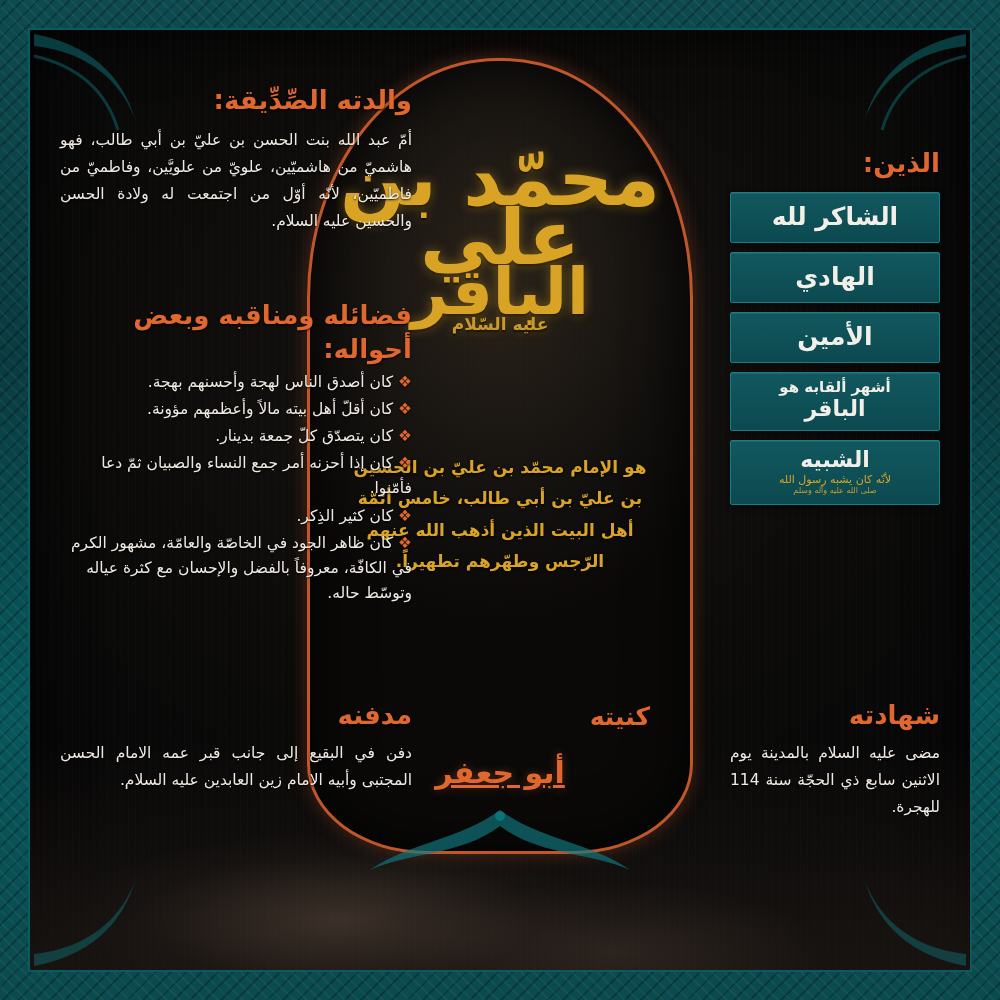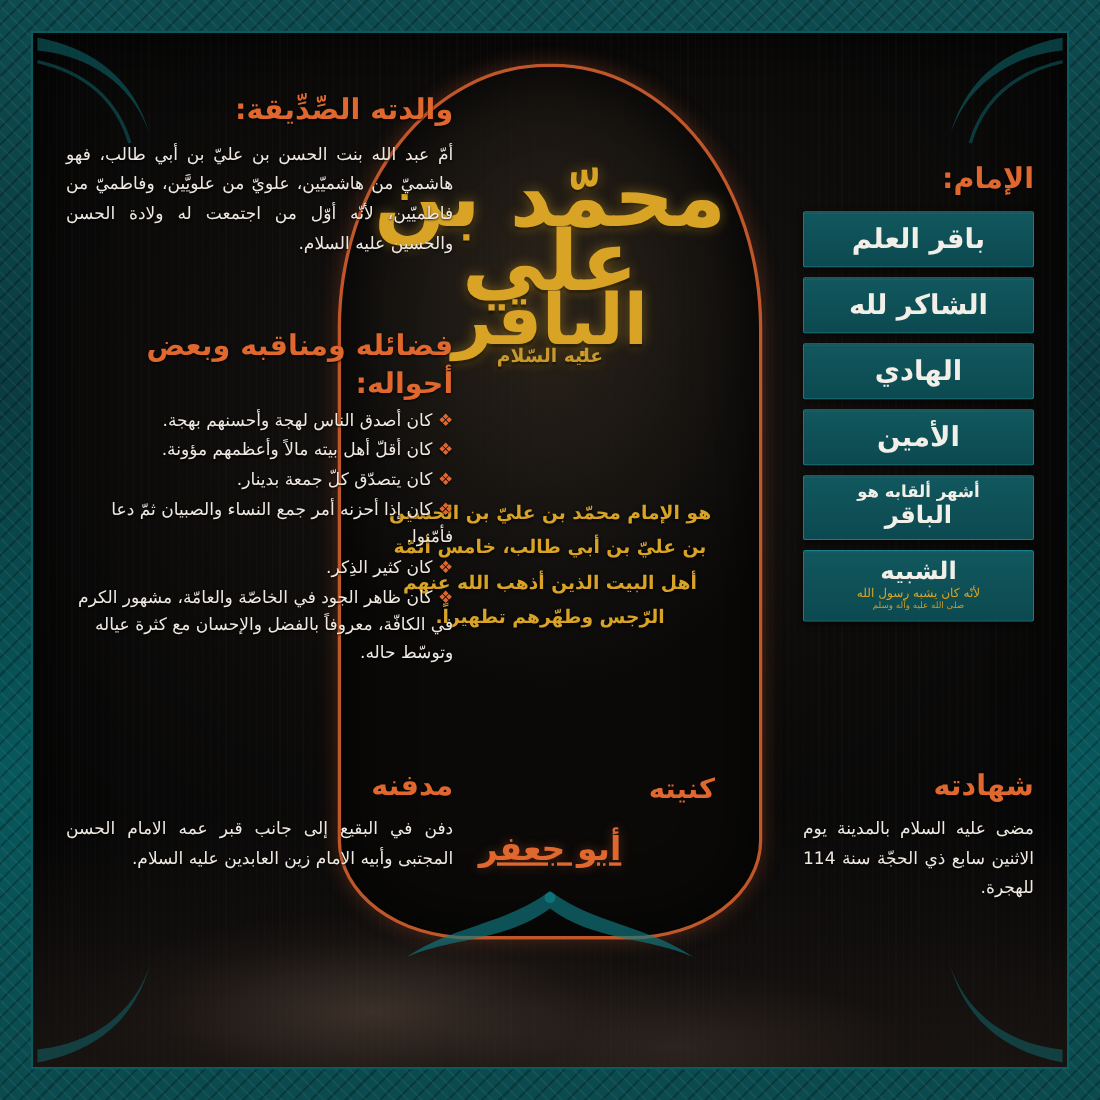--- a/index.html
+++ b/index.html
@@ -203,23 +203,22 @@
         <li><span class="bul">❖</span><span>كان ظاهر الجود ﻓﻲ الخاصّة والعامّة، مشهور الكرم ﻓﻲ الكافّة، معروفاً بالفضل والإحسان مع كثرة عياله وتوسّط حاله.</span></li>
       </ul>
   </div>
 
   <div class="col-left" style="top:700px;">
     <div class="h-orange right">مدفنه</div>
     <div class="body-white" style="margin-top:10px;">دفن ﻓﻲ البقيع إلى جانب قبر عمه الامام الحسن المجتبى وأبيه الامام زين العابدين عليه السلام.</div>
   </div>
 
   <div class="col-right" style="top:148px;">
-    <div class="h-orange right" style="margin-bottom:14px;">الإمام:</div>
+    <div class="h-orange right" style="margin-bottom:14px;">الذين:</div>
     <div id="titles-chips">
-        <div class="chip">باقر العلم</div>
         <div class="chip">الشاكر لله</div>
         <div class="chip">الهادي</div>
         <div class="chip">الأمين</div>
       </div>
 
     <div class="chip two-line">
       <span class="sub-white-small">أشهر ألقابه هو</span>
       <span>الباقر</span>
     </div>
 

